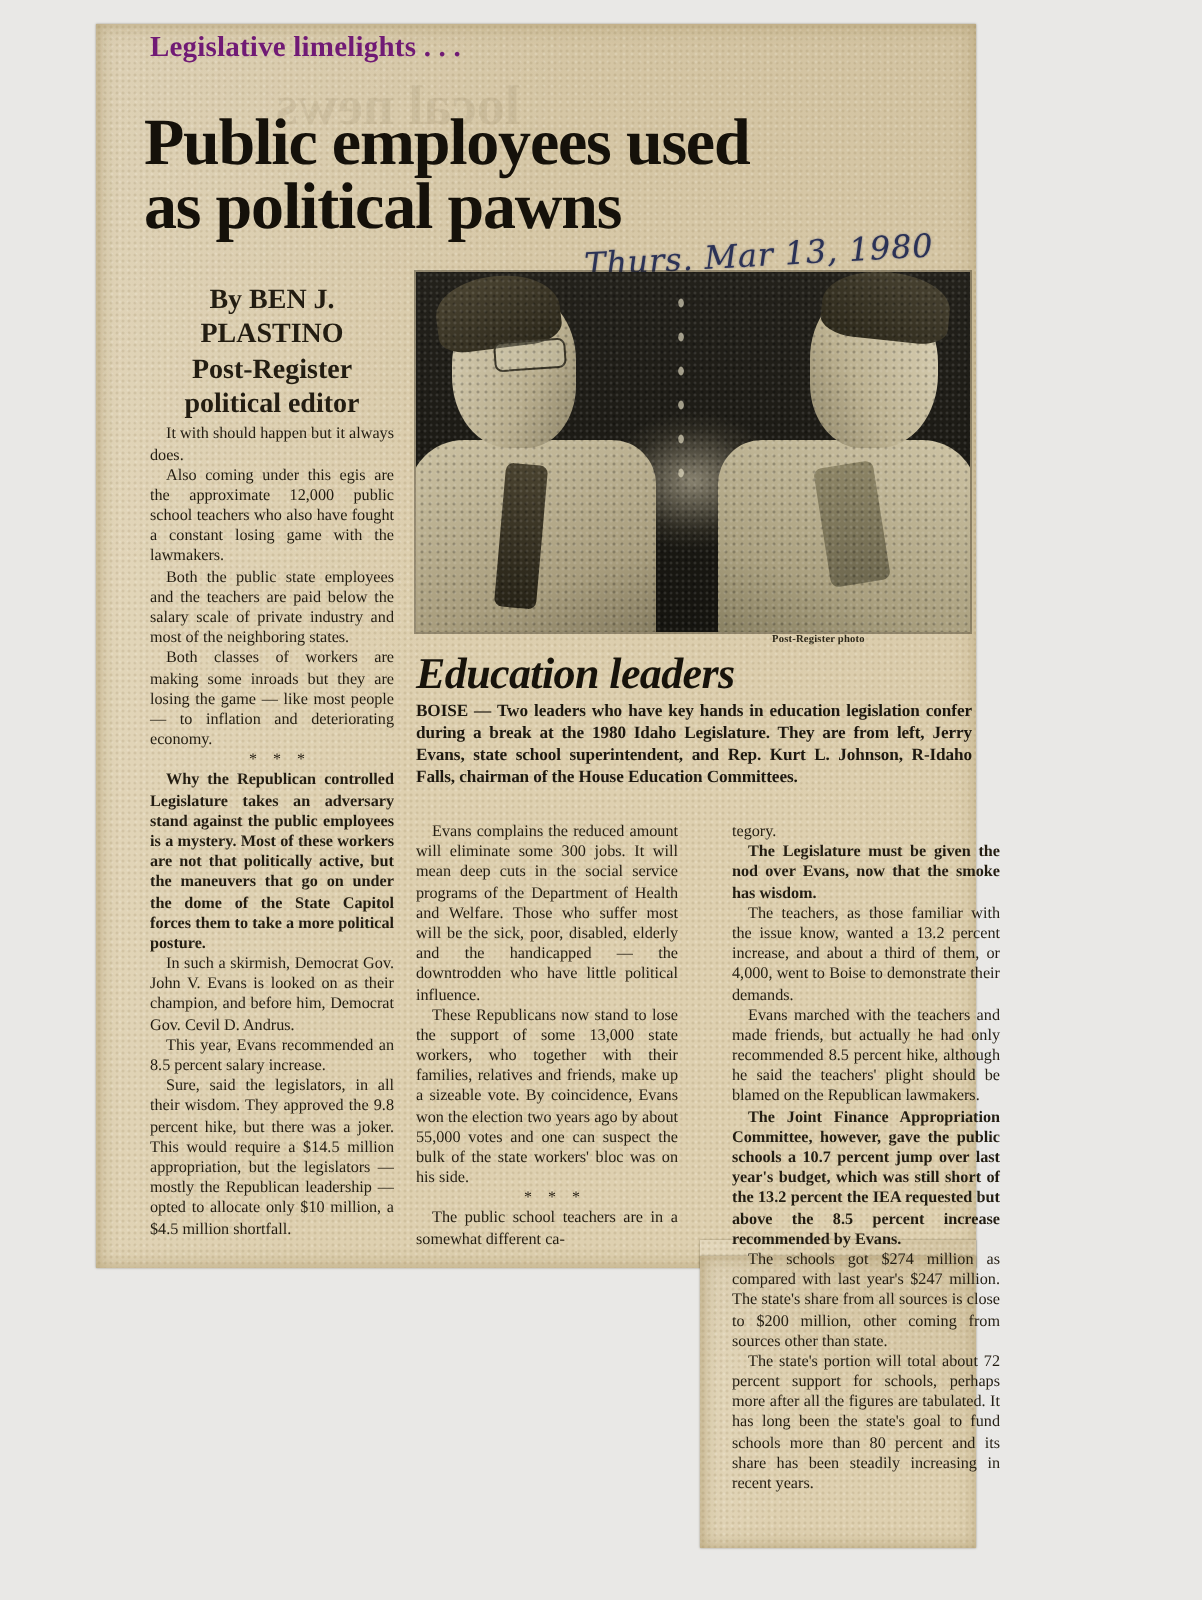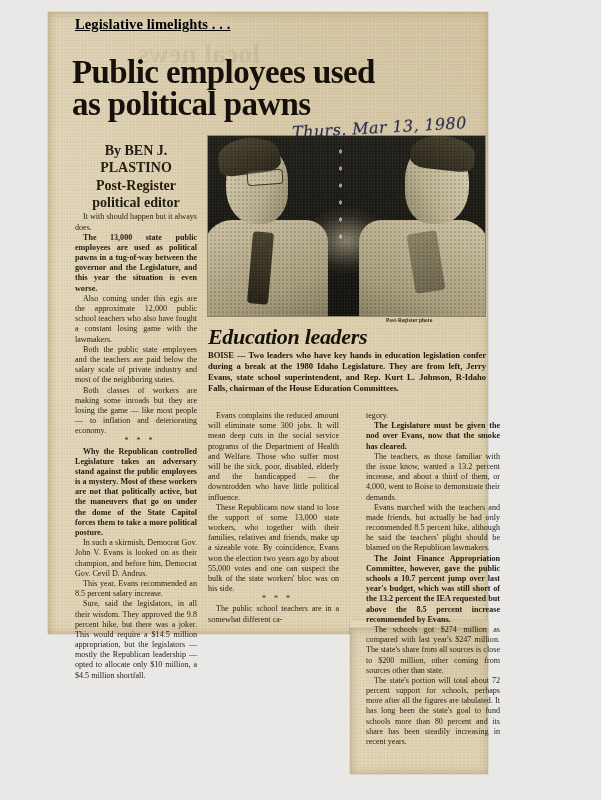--- a/index.html
+++ b/index.html
@@ -39,23 +39,22 @@
     position:absolute;inset:0;pointer-events:none;
     box-shadow:inset 0 0 10px rgba(150,125,75,.35), inset 2px 0 6px rgba(160,135,85,.25);
   }
 
   
   #content{position:absolute;left:48px;top:12px;width:440px;height:762px;}
 
   .kicker{
     position:absolute;left:27px;top:4px;
     font-family:"Liberation Serif", serif;
-    font-size:14.5px;font-weight:700;color:#000000;
+    font-size:14.5px;font-weight:700;color:#701a75;
     letter-spacing:.1px;
-    text-decoration:underline;
   }
   .headline{
     position:absolute;left:24px;top:22px;width:408px;
     font-family:Liberation Serif, serif;
     font-weight:700;font-size:33px;line-height:.98;
     color:#15110a;letter-spacing:-.6px;
   }
   .headline .l2{display:block;}
 
   
@@ -197,21 +196,20 @@
     <div class="photocredit">Post-Register photo</div>
 
     <div class="sectionhead">Education leaders</div>
     <div class="caption">BOISE — Two leaders who have key hands in education legislation confer during a break at the 1980 Idaho Legislature. They are from left, Jerry Evans, state school superintendent, and Rep. Kurt L. Johnson, R-Idaho Falls, chairman of the House Education Committees.</div>
 
     <div class="col" id="col1" style="color: rgb(35, 29, 18);">
       <p class="byline">By BEN J. PLASTINO</p>
       <p class="byline">Post-Register political editor</p>
       <div>
           <p class="">It with should happen but it always does.</p>
-          <p class="b ">The 13,000 state public employees are used as political pawns in a tug-of-way between the governor and the Legislature, and this year the situation is even worse.</p>
           <p class="">Also coming under this egis are the approximate 12,000 public school teachers who also have fought a constant losing game with the lawmakers.</p>
           <p class="">Both the public state employees and the teachers are paid below the salary scale of private industry and most of the neighboring states.</p>
           <p class="">Both classes of workers are making some inroads but they are losing the game — like most people — to inflation and deteriorating economy.</p>
           <p class="stars">* * *</p>
           <p class="b ">Why the Republican controlled Legislature takes an adversary stand against the public employees is a mystery. Most of these workers are not that politically active, but the maneuvers that go on under the dome of the State Capitol forces them to take a more political posture.</p>
           <p class="">In such a skirmish, Democrat Gov. John V. Evans is looked on as their champion, and before him, Democrat Gov. Cevil D. Andrus.</p>
           <p class="">This year, Evans recommended an 8.5 percent salary increase.</p>
           <p class="">Sure, said the legislators, in all their wisdom. They approved the 9.8 percent hike, but there was a joker. This would require a $14.5 million appropriation, but the legislators — mostly the Republican leadership — opted to allocate only $10 million, a $4.5 million shortfall.</p>
         </div>
     </div>
@@ -221,21 +219,21 @@
           <p class="">Evans complains the reduced amount will eliminate some 300 jobs. It will mean deep cuts in the social service programs of the Department of Health and Welfare. Those who suffer most will be the sick, poor, disabled, elderly and the handicapped — the downtrodden who have little political influence.</p>
           <p class="">These Republicans now stand to lose the support of some 13,000 state workers, who together with their families, relatives and friends, make up a sizeable vote. By coincidence, Evans won the election two years ago by about 55,000 votes and one can suspect the bulk of the state workers' bloc was on his side.</p>
           <p class="stars">* * *</p>
           <p class="">The public school teachers are in a somewhat different ca-</p>
         </div>
     </div>
 
     <div class="col" id="col3" style="color: rgb(35, 29, 18);">
       <div>
           <p class="noind">tegory.</p>
-          <p class="b ">The Legislature must be given the nod over Evans, now that the smoke has cleared.</p>
+          <p class="b ">The Legislature must be given the nod over Evans, now that the smoke has wisdom.</p>
           <p class="">The teachers, as those familiar with the issue know, wanted a 13.2 percent increase, and about a third of them, or 4,000, went to Boise to demonstrate their demands.</p>
           <p class="">Evans marched with the teachers and made friends, but actually he had only recommended 8.5 percent hike, although he said the teachers' plight should be blamed on the Republican lawmakers.</p>
           <p class="b ">The Joint Finance Appropriation Committee, however, gave the public schools a 10.7 percent jump over last year's budget, which was still short of the 13.2 percent the IEA requested but above the 8.5 percent increase recommended by Evans.</p>
           <p class="">The schools got $274 million as compared with last year's $247 million. The state's share from all sources is close to $200 million, other coming from sources other than state.</p>
           <p class="">The state's portion will total about 72 percent support for schools, perhaps more after all the figures are tabulated. It has long been the state's goal to fund schools more than 80 percent and its share has been steadily increasing in recent years.</p>
         </div>
     </div>
 
   </div>
 </div>

